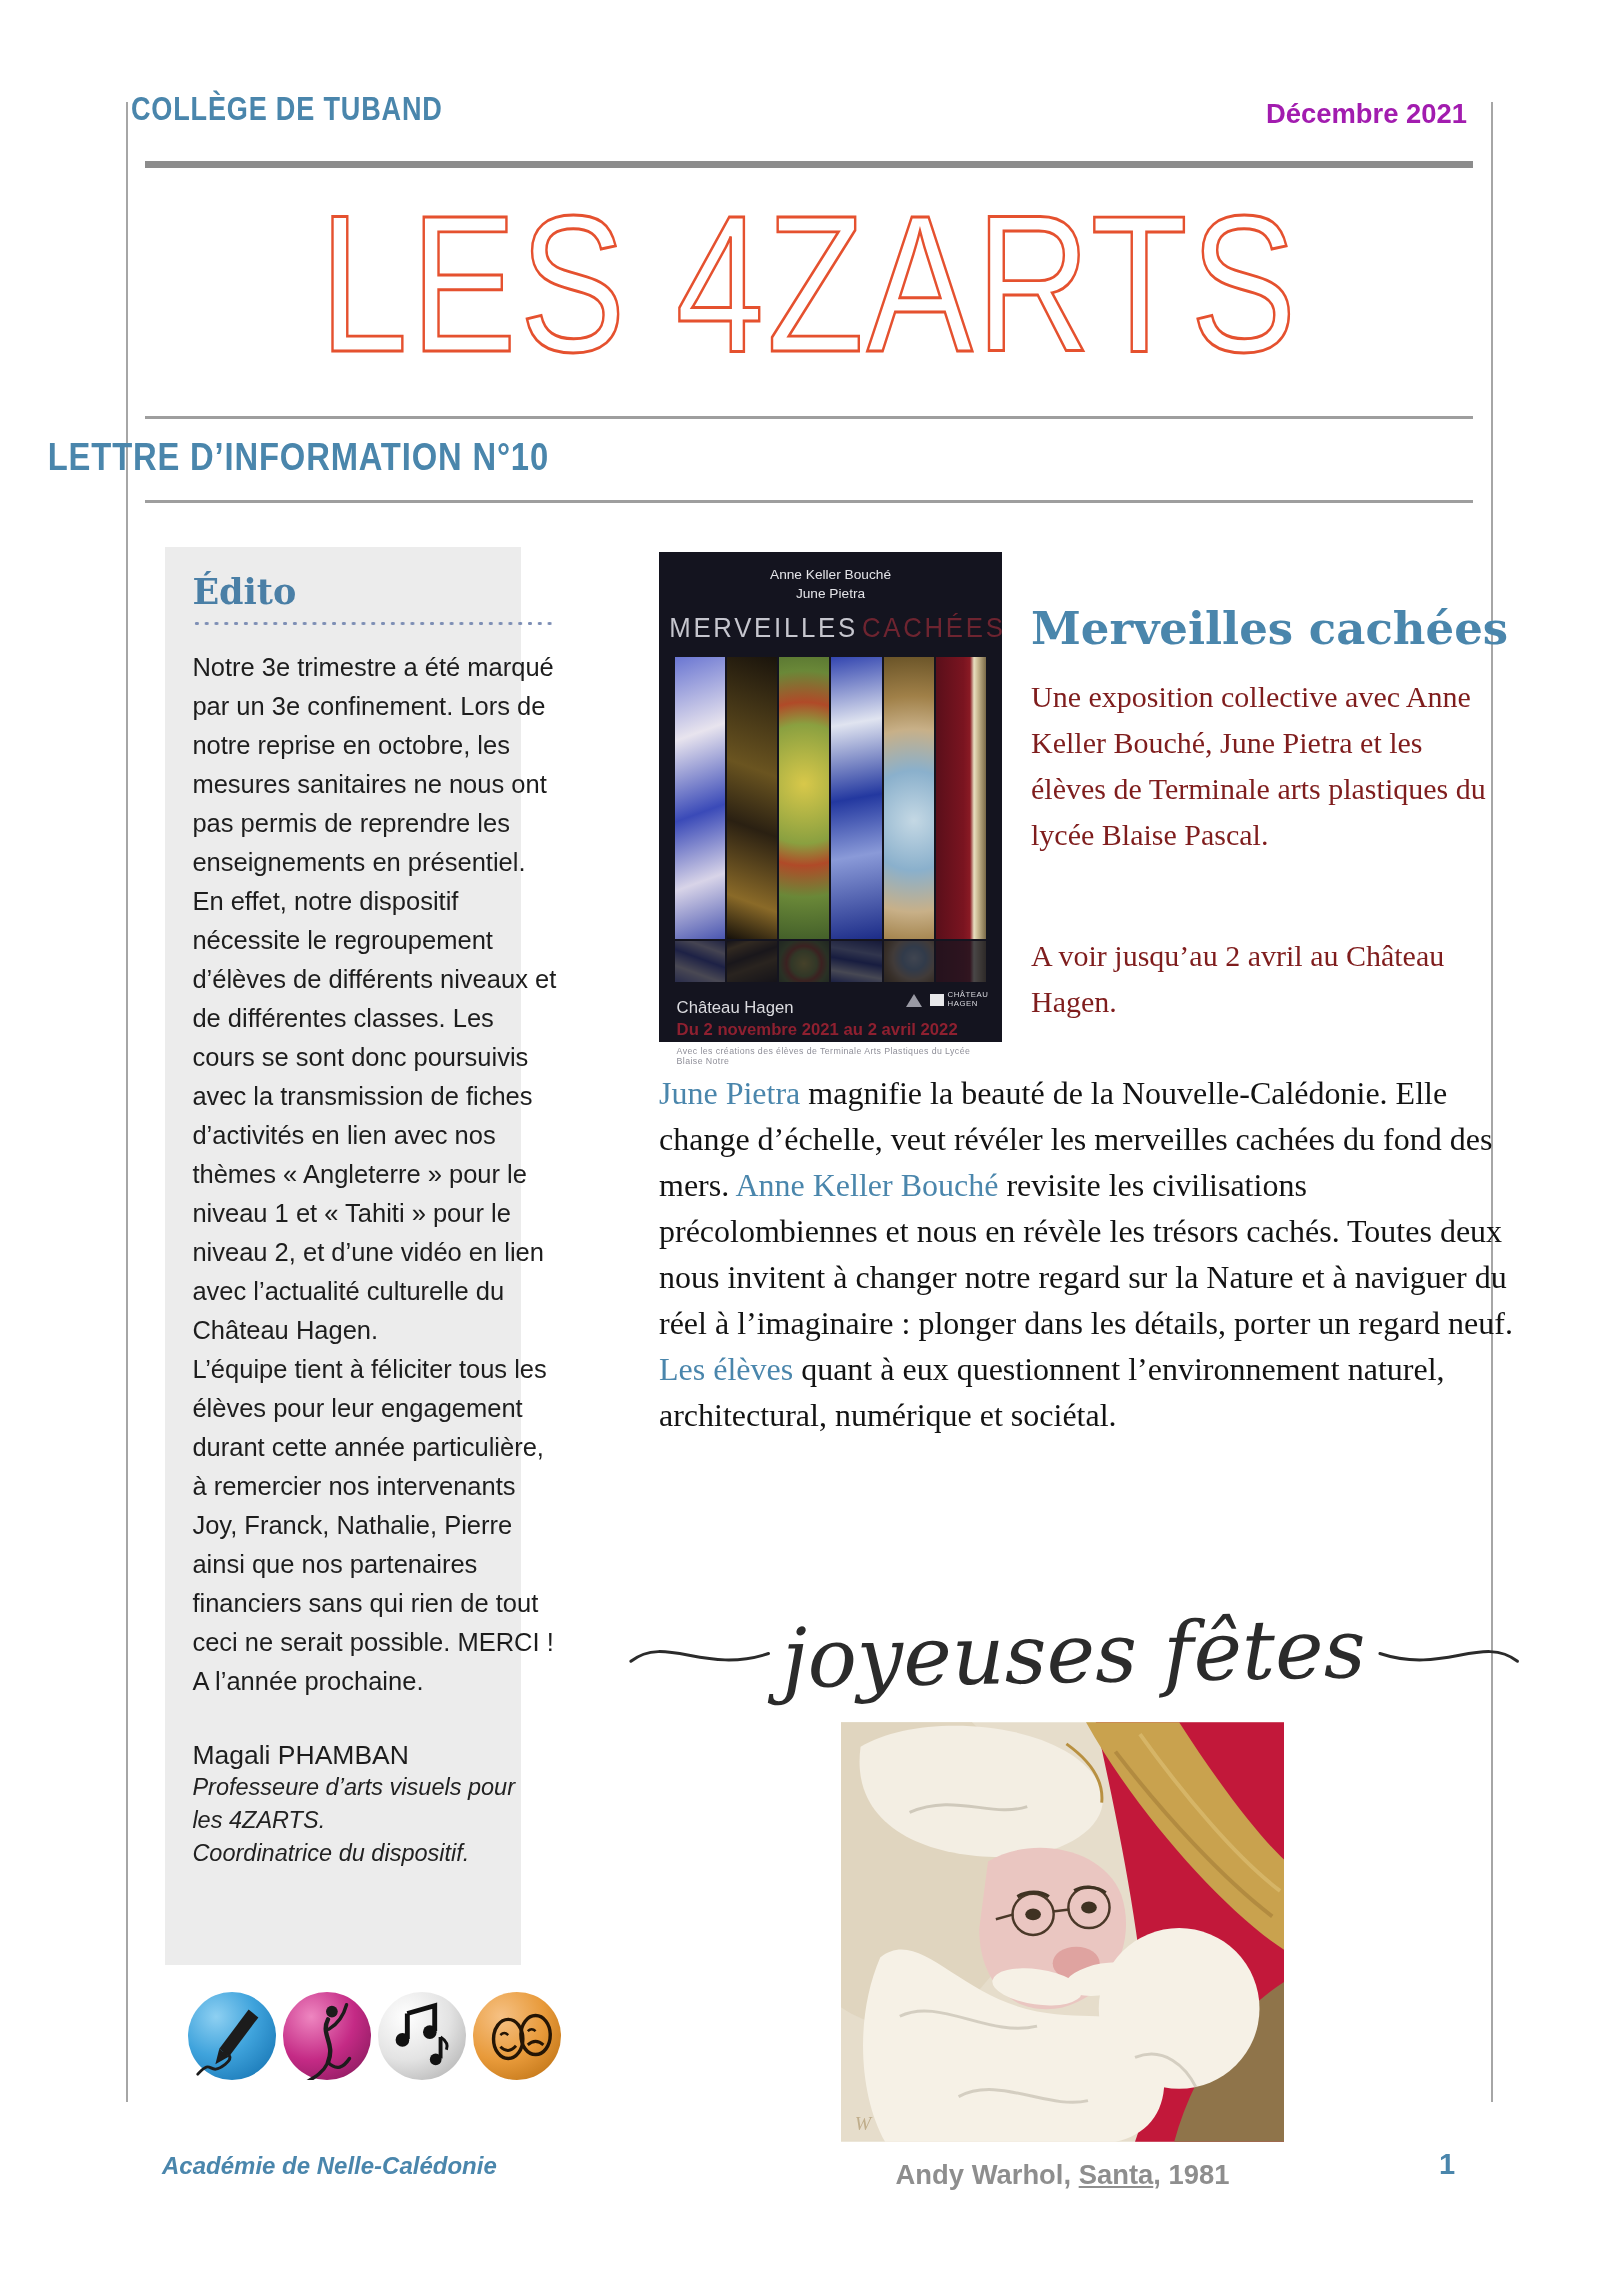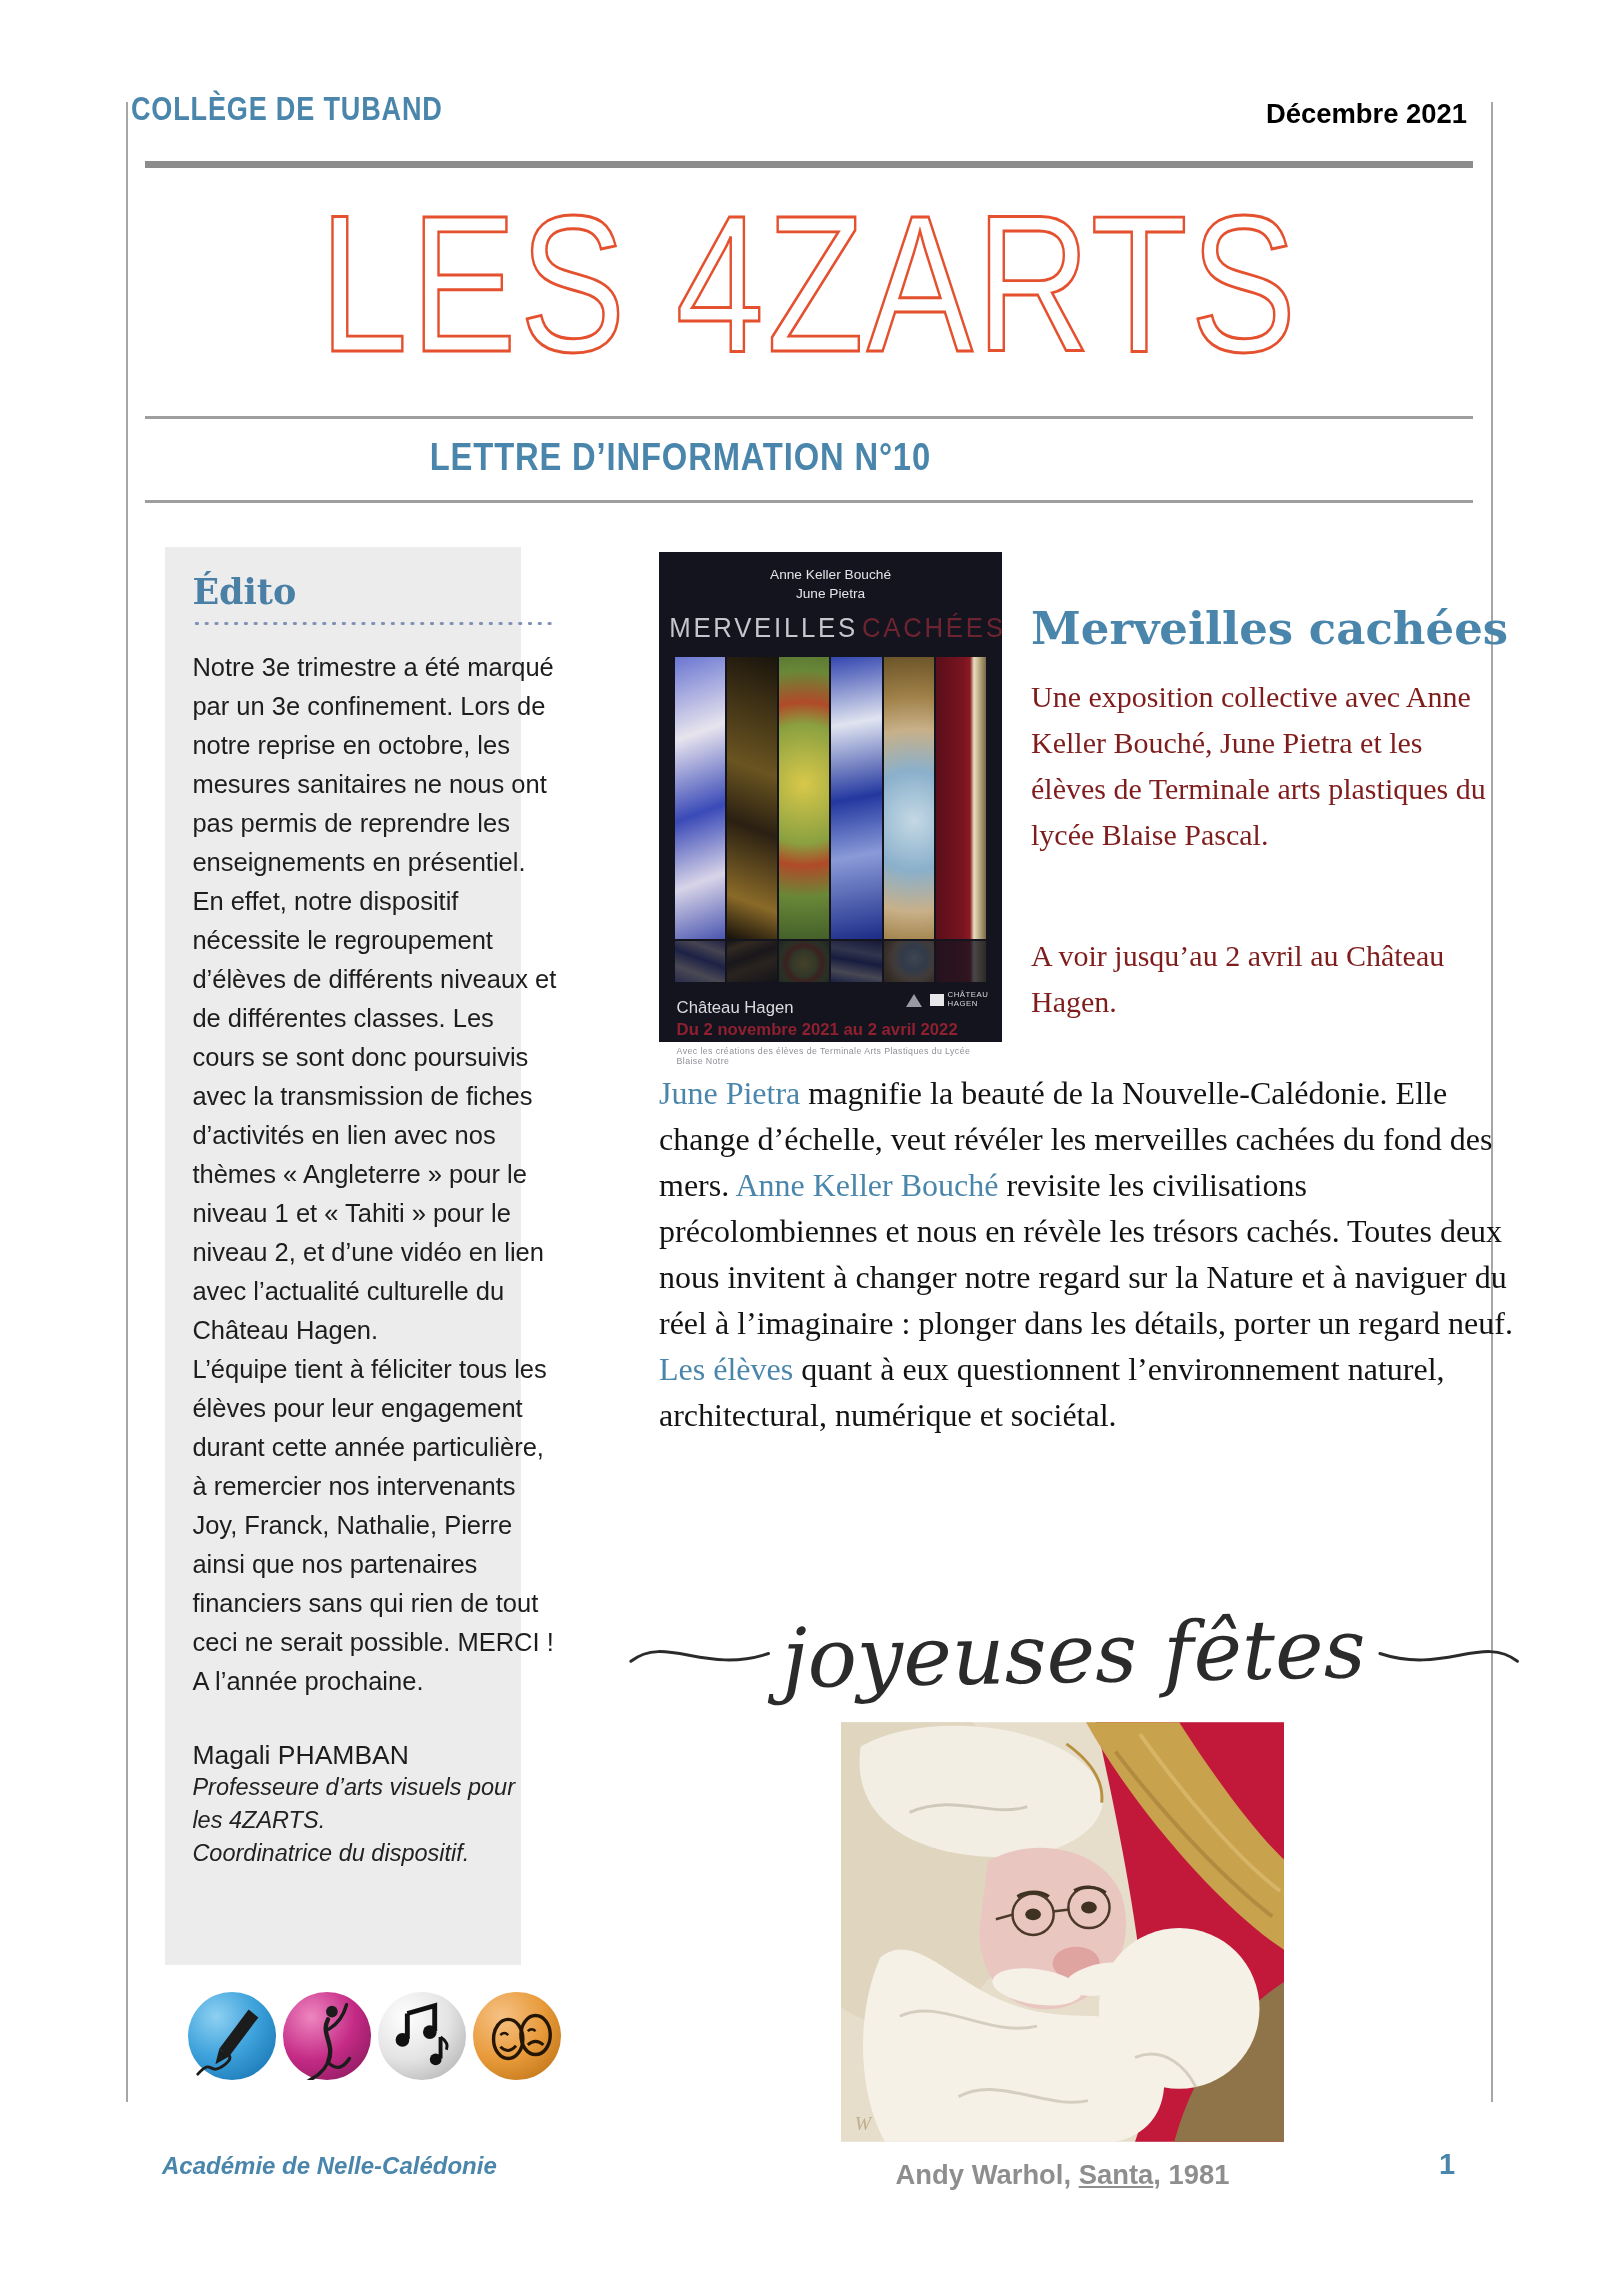--- a/index.html
+++ b/index.html
@@ -2,26 +2,26 @@
 <html lang="fr"><head>
 <meta charset="utf-8">
 <style>
   html,body{margin:0;padding:0;background:#ffffff;}
   body{width:1619px;height:2292px;position:relative;font-family:"Liberation Sans",sans-serif;
        -webkit-font-smoothing:antialiased;overflow:hidden;}
   .abs{position:absolute;}
   
   .school{left:131px;top:90px;font-size:33px;font-weight:700;color:#4a86ac;
           transform:scaleX(.82);transform-origin:left center;letter-spacing:1px;white-space:nowrap;}
-  .date{right:152px;top:98px;font-size:27.4px;font-weight:700;color:#000000;white-space:nowrap;}
+  .date{right:152px;top:98px;font-size:27.4px;font-weight:700;color:#a21caf;white-space:nowrap;}
   .rule-thick{left:145px;top:161px;width:1328px;height:6.9px;background:#8c8c8c;}
   .rule-thin{left:145px;width:1328px;height:2.9px;background:#9e9e9e;}
   .vline{top:102px;width:2px;height:2000px;background:#a6a6a6;}
   
-  .subtitle-wrap{left:0;top:435px;width:1360px;text-align:center;}
+  .subtitle-wrap{left:0;top:435px;width:1360px;text-align:left;}
   .subtitle{display:inline-block;font-size:39px;font-weight:700;color:#4a86ac;
             transform:scaleX(.84);letter-spacing:1px;white-space:nowrap;}
   
   .edito-box{left:165px;top:547px;width:356px;height:1418px;background:#ececec;box-sizing:border-box;
              padding:23.5px 19.6px 0 27.4px;}
   .edito-title{font-family:"DejaVu Serif","Liberation Serif",serif;font-size:35px;font-weight:700;
                color:#4a7fa6;margin:0 0 9.8px 0;}
   .edito-dots{height:4.9px;width:361px;margin-bottom:21.6px;
       background-image:radial-gradient(circle,#7e8fb5 1.7px,rgba(0,0,0,0) 1.9px);
       background-size:9.8px 4.9px;background-repeat:repeat-x;background-position:0 50%;}

